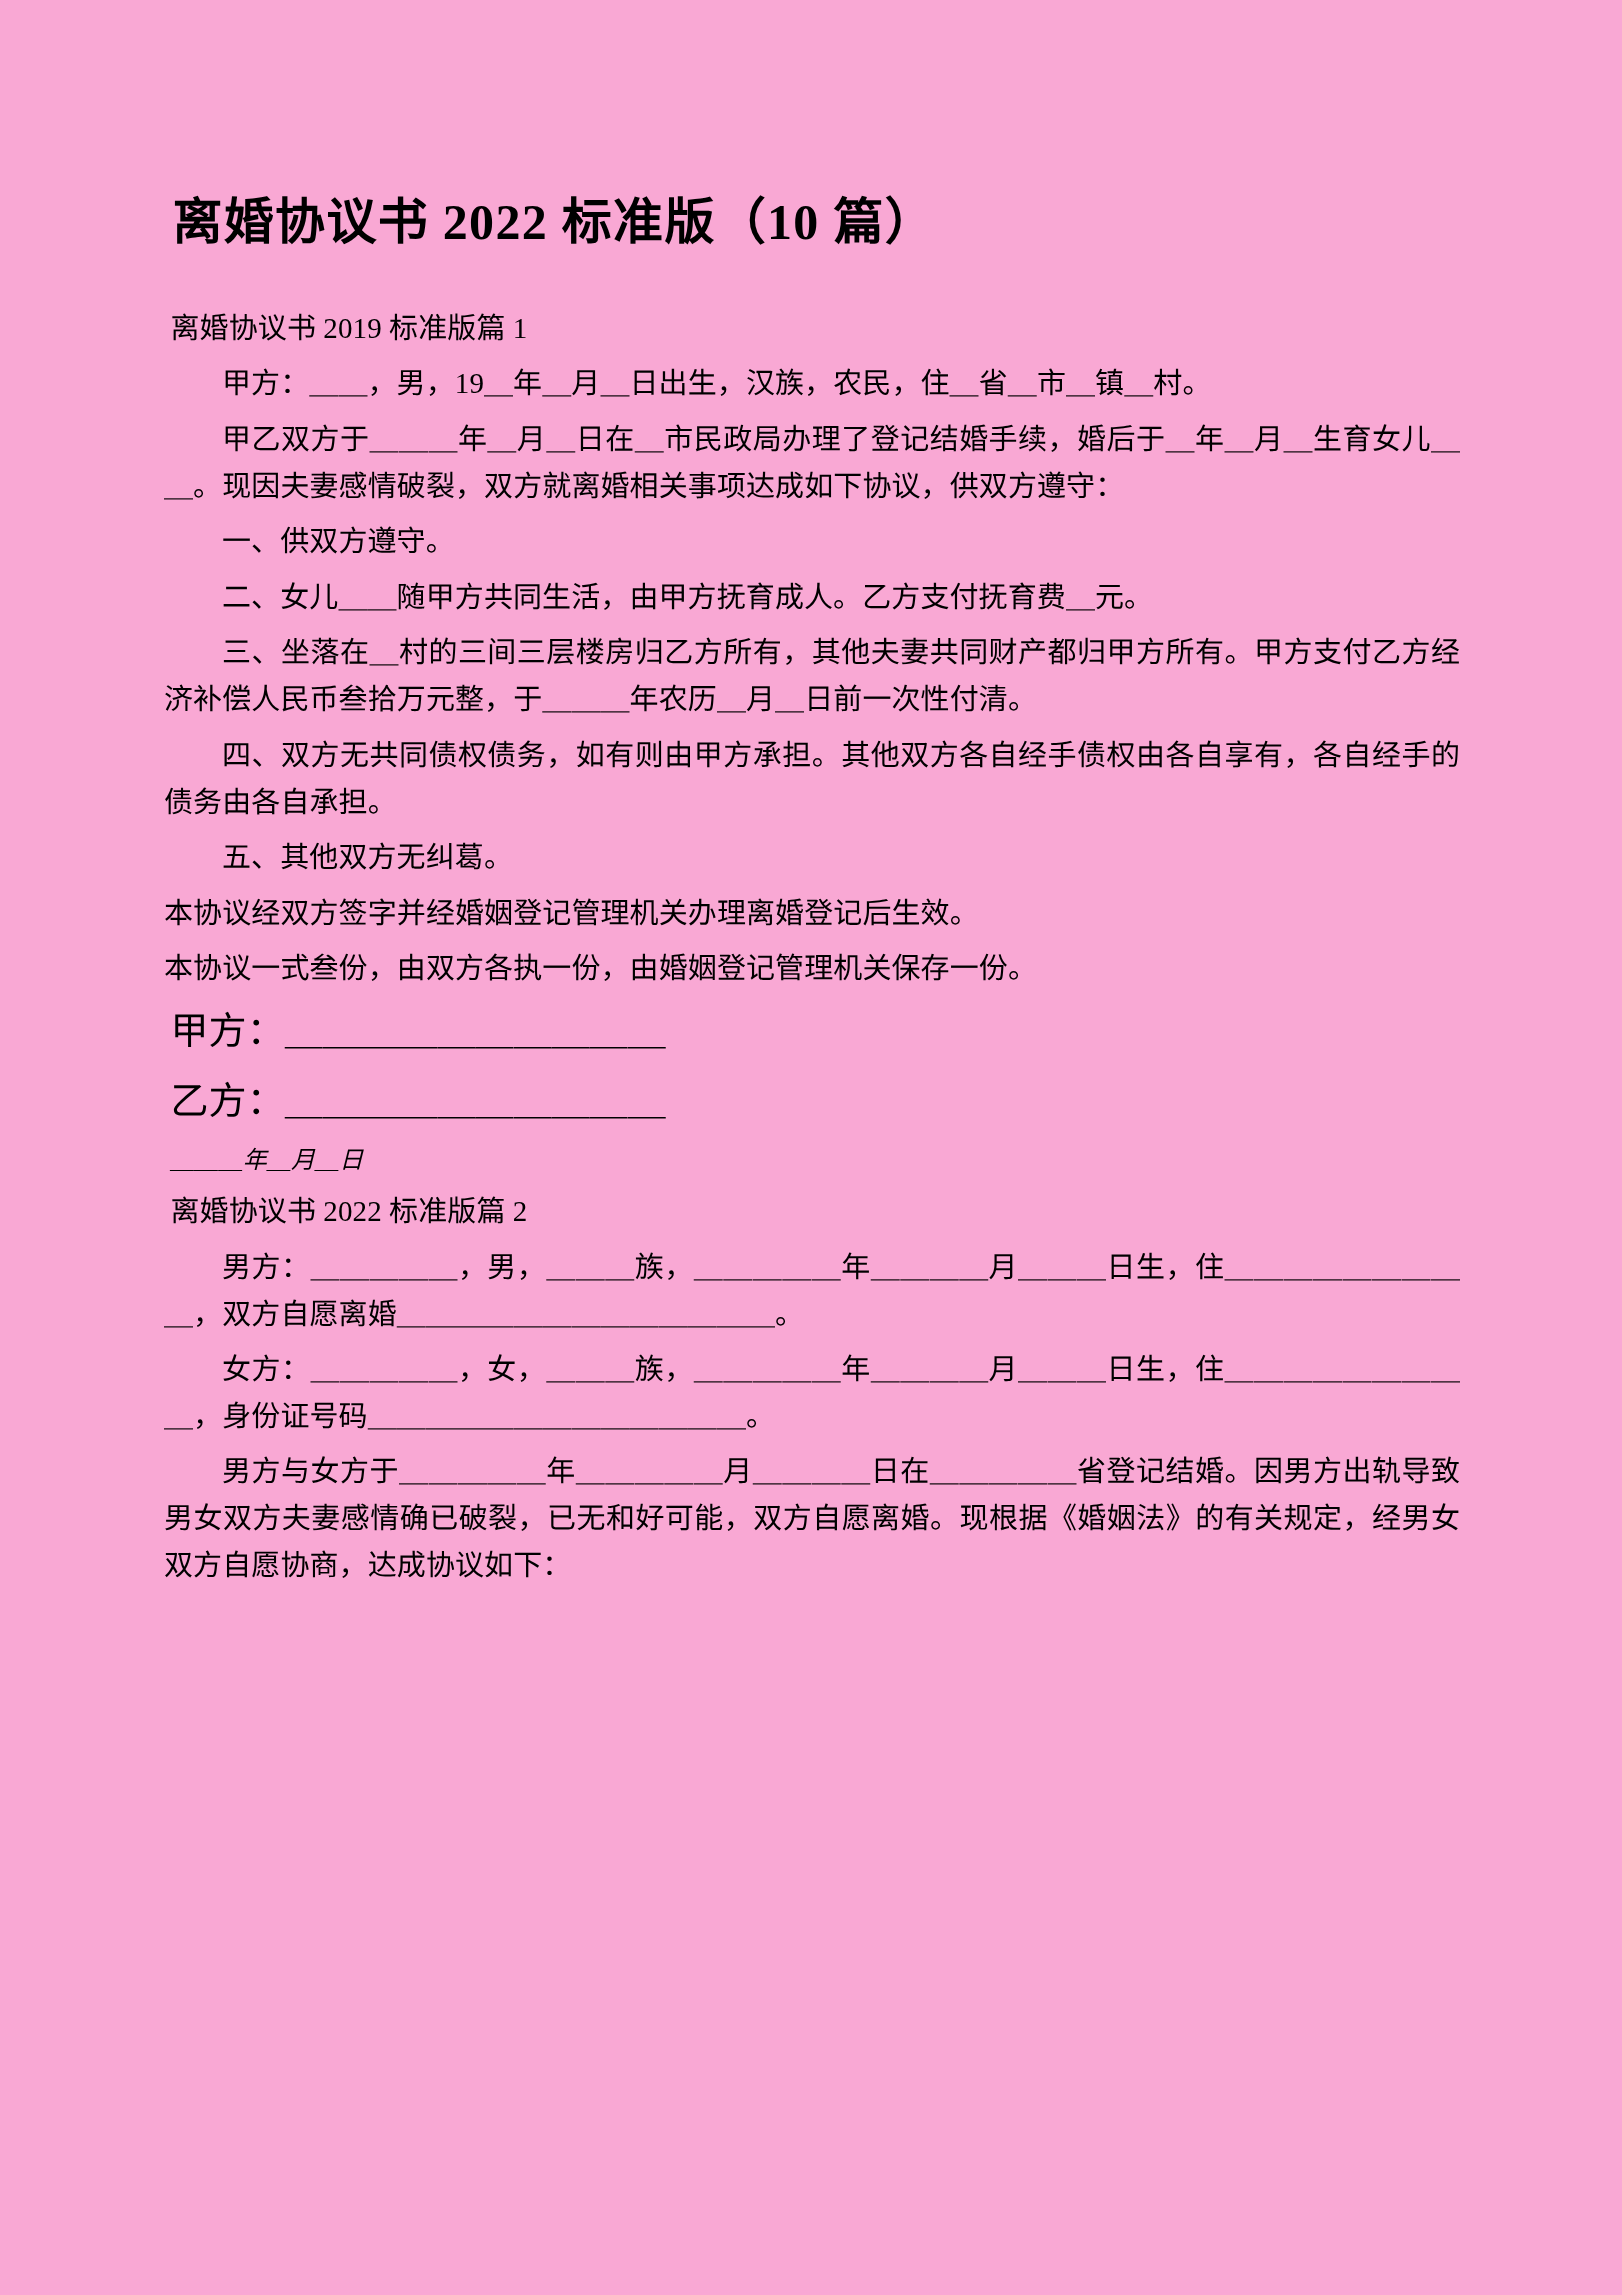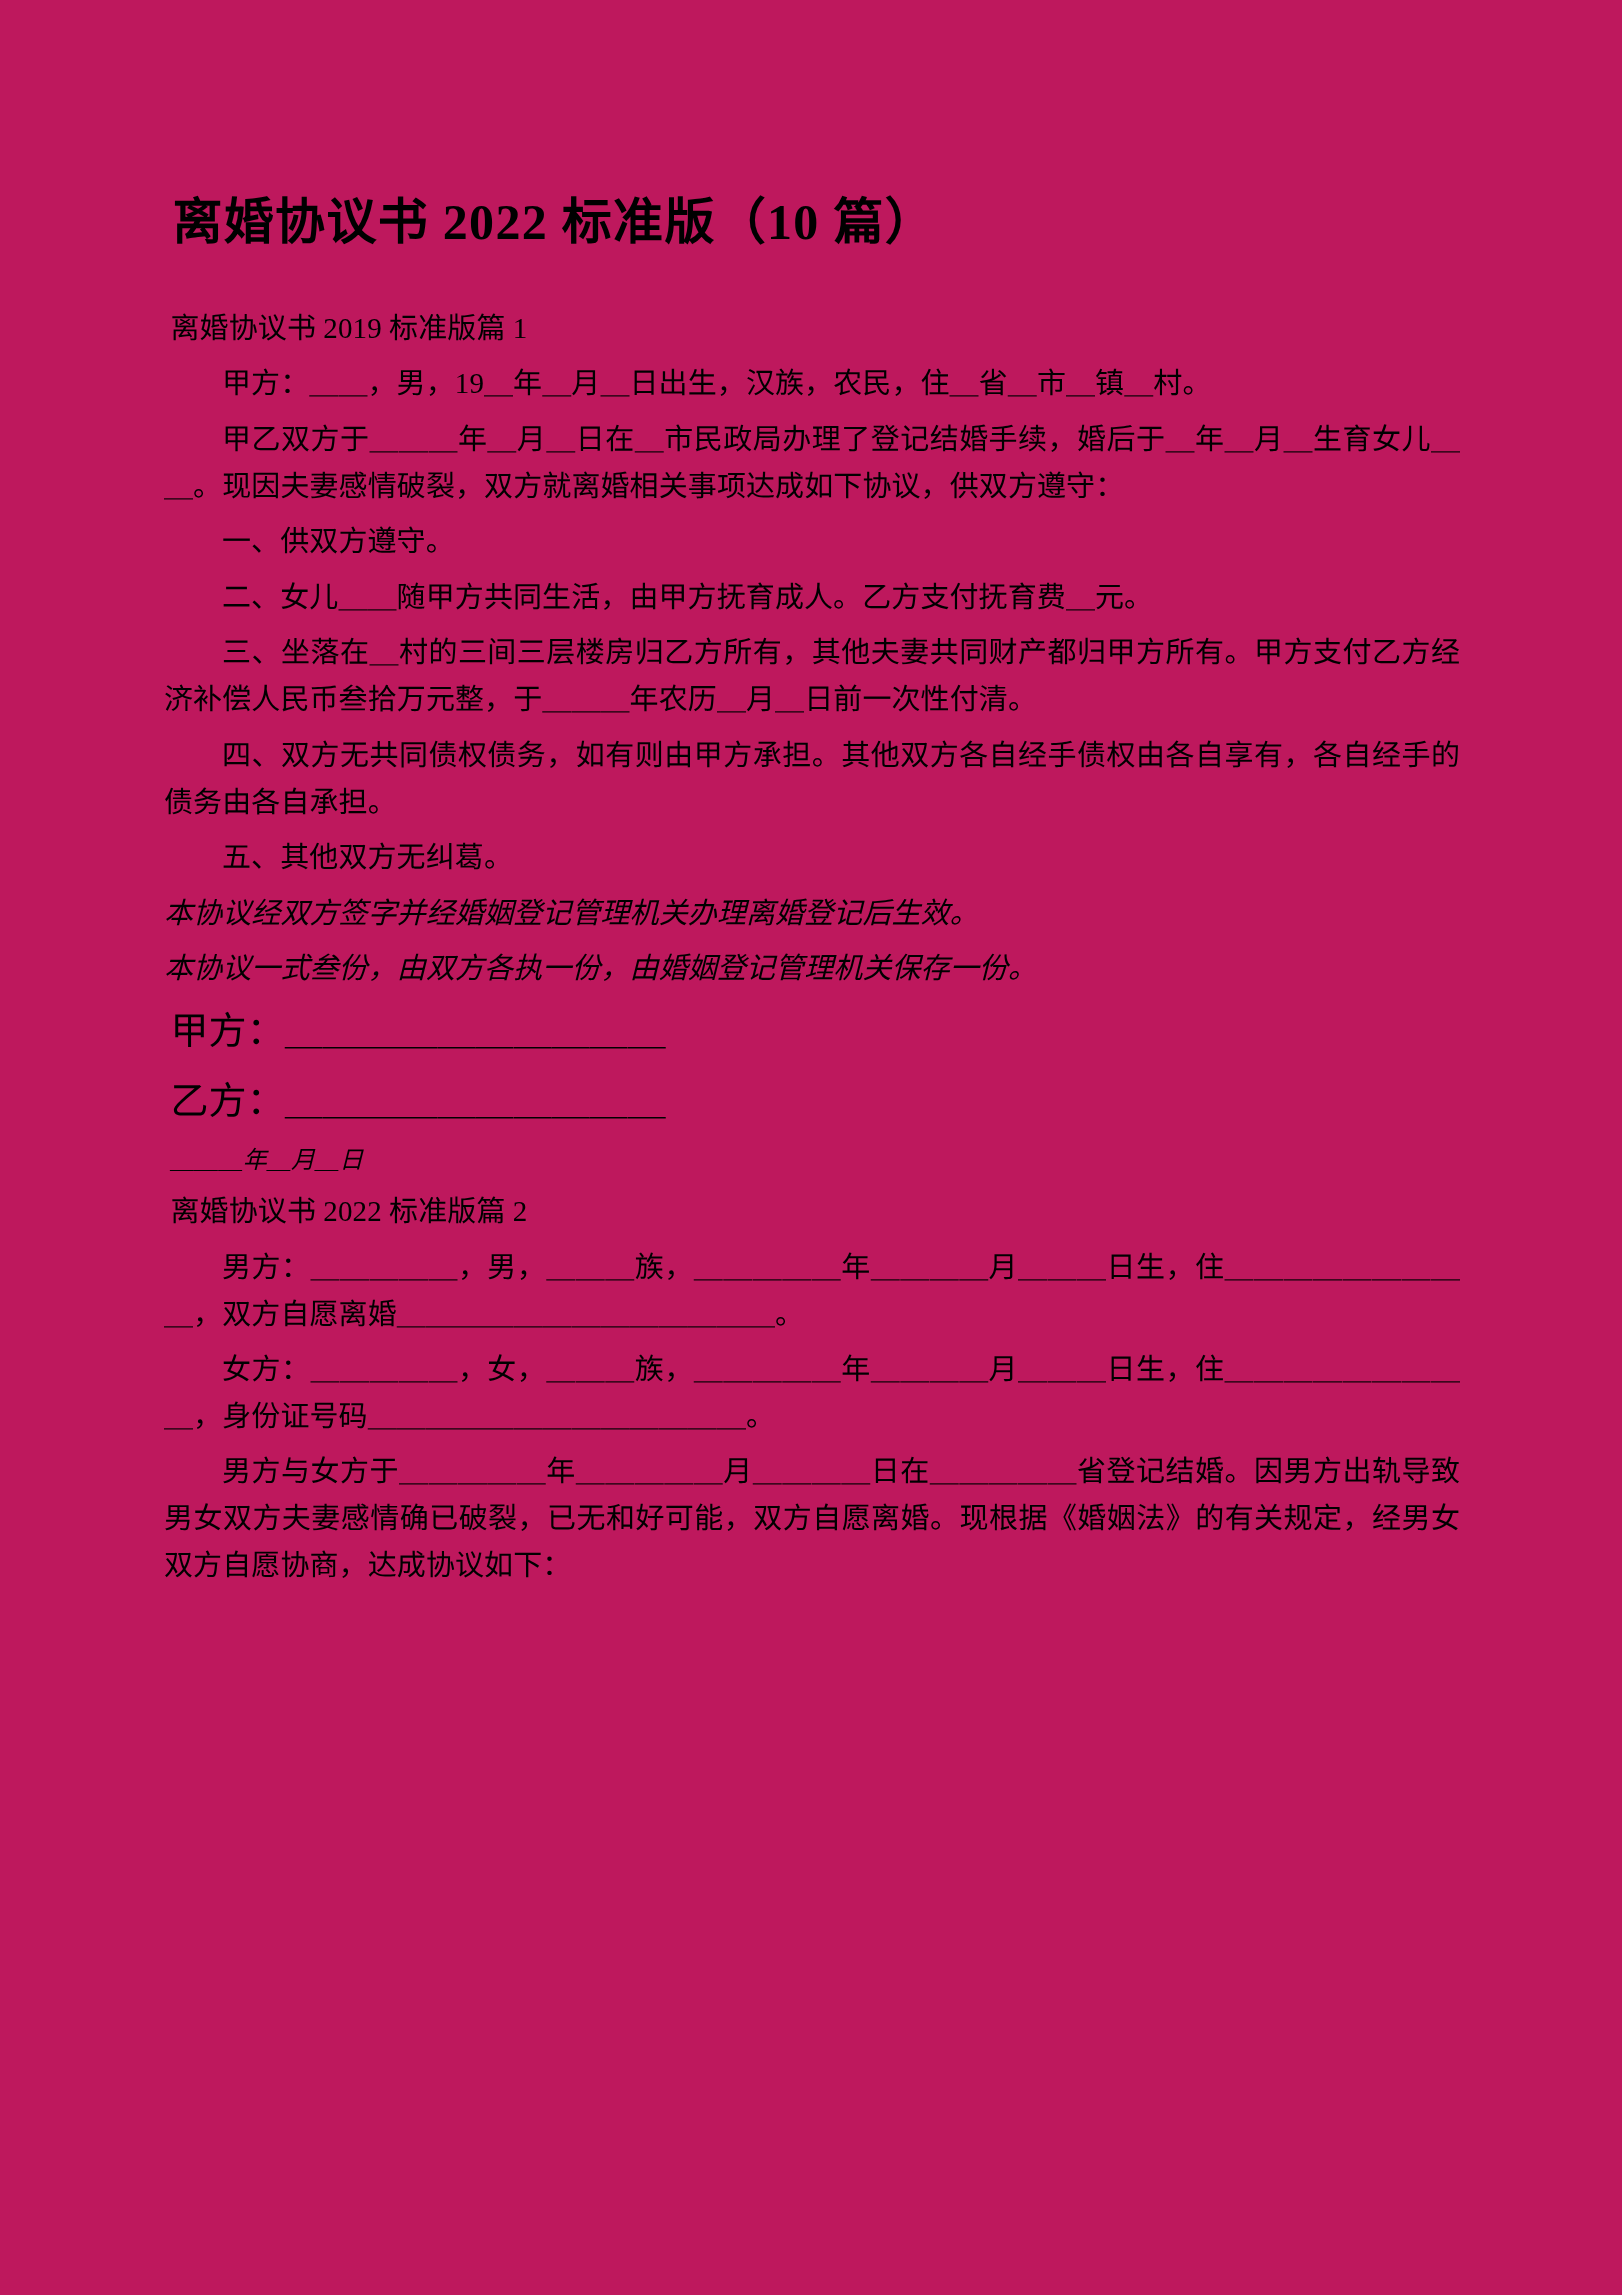--- a/index.html
+++ b/index.html
@@ -12,21 +12,21 @@
     background: #fbfbfb;
     font-family: "Liberation Serif", "DejaVu Serif", serif;
     color: #000;
     -webkit-font-smoothing: antialiased;
   }
 
   .page {
     position: relative;
     width: 1623px;
     height: 2295px;
-    background: #be185d;
+    background: #f9a8d4;
     box-sizing: border-box;
     padding: 4px;
     overflow: hidden;
   }
 
   .content {
     position: absolute;
     left: 164px;
     top: 0;
     width: 1296px;
@@ -59,21 +59,20 @@
     letter-spacing: 0.1px;
     word-break: break-all;
   }
 
   p.indent {
     text-indent: 58px;
   }
 
   p.noindent {
     text-indent: 0;
-    font-style: italic;
   }
 
   
   p.section-label {
     font-size: 29px;
     line-height: 1.62;
     margin: 0 0 8.5px 0;
     text-indent: 0;
     padding-left: 6.5px;
     letter-spacing: 0.1px;

